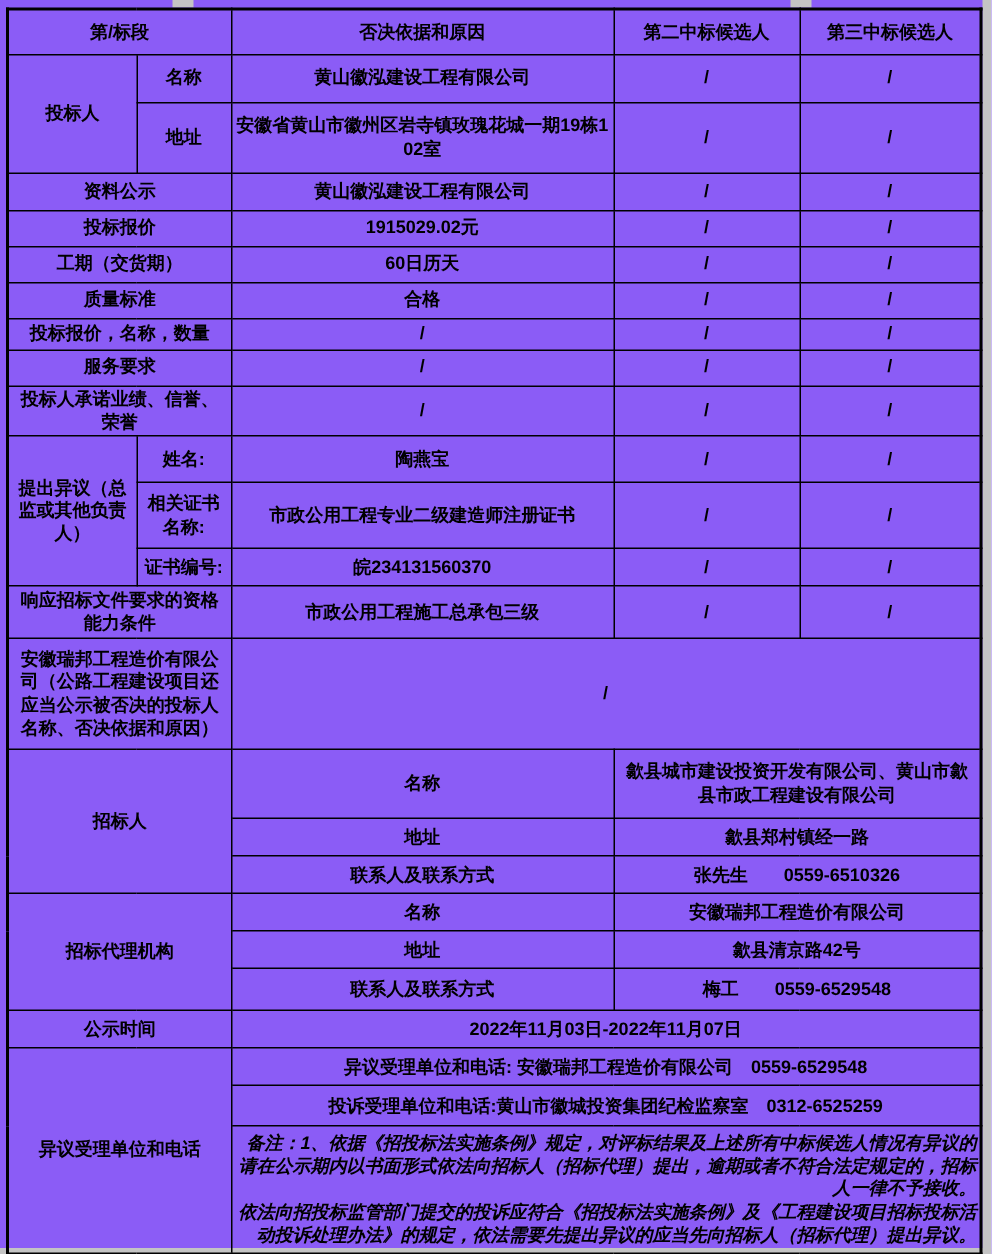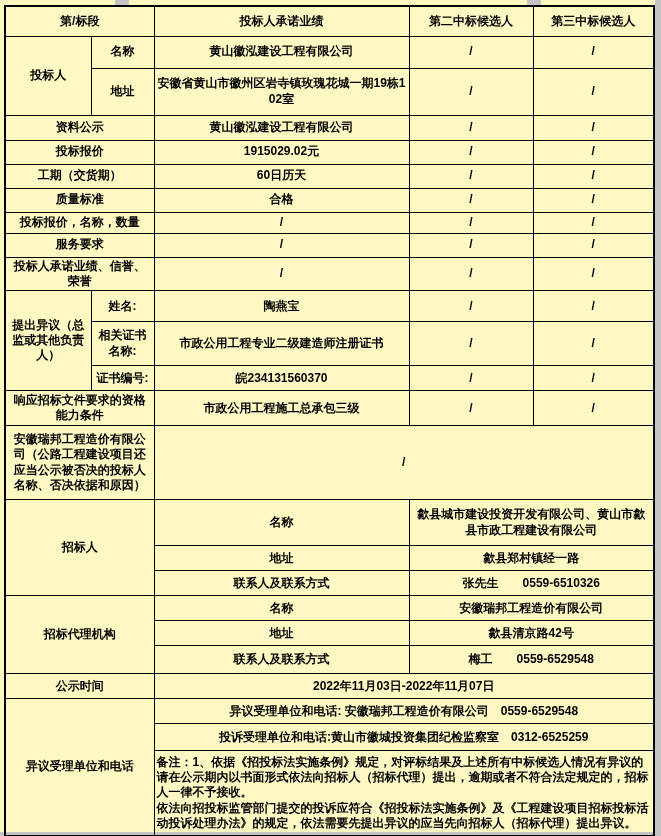--- a/index.html
+++ b/index.html
@@ -1,24 +1,24 @@
 <!DOCTYPE html>
 <html><head>
 <meta charset="utf-8">
 <style>
   html,body{margin:0;padding:0;background:#ffffff;}
-  .page{position:relative;width:661px;height:836px;background:#fef9c3;overflow:hidden;
+  .page{position:relative;width:661px;height:836px;background:#8b5cf6;overflow:hidden;
         font-family:"Liberation Sans","DejaVu Sans",sans-serif;font-weight:bold;color:#000;}
   table.doc{position:absolute;left:4px;top:5px;width:649px;border-collapse:collapse;
         table-layout:fixed;border:2px solid #000;}
   td{border:1px solid #000;text-align:center;vertical-align:middle;font-size:12px;
         line-height:1.28;padding:1px 2px;overflow:hidden;word-break:break-all;}
   td.fs11{font-size:12px;}
   td.remark{font-size:12px;}
-  .remark p{margin:0;text-align:left;}
+  .remark p{margin:0;text-align:right;font-style:italic;}
   .artifact{position:absolute;background:#c4c4c4;}
   .handle1{left:115px;top:0;width:14px;height:5px;}
   .handle2{left:527px;top:0;width:14px;height:5px;}
   .stripR{left:655px;top:0;width:6px;height:836px;}
   .stripB{left:0;top:832px;width:661px;height:4px;}
 </style>
 </head>
 <body>
 
 <div class="page">
@@ -33,21 +33,21 @@
       <col style="width:86px">
         <col style="width:63px">
         <col style="width:255px">
       <col style="width:124px">
         <col style="width:121px">
     </colgroup>
 
     <tbody>
         <tr style="height:30px">
       <td colspan="2">第/标段</td>
-      <td>投标人承诺业绩</td>
+      <td>否决依据和原因</td>
       <td>第二中标候选人</td>
       <td>第三中标候选人</td>
     </tr>
 
     <tr style="height:32px">
       <td rowspan="2">投标人</td>
       <td>名称</td>
       <td>黄山徽泓建设工程有限公司</td>
       <td>/</td>
       <td>/</td>

